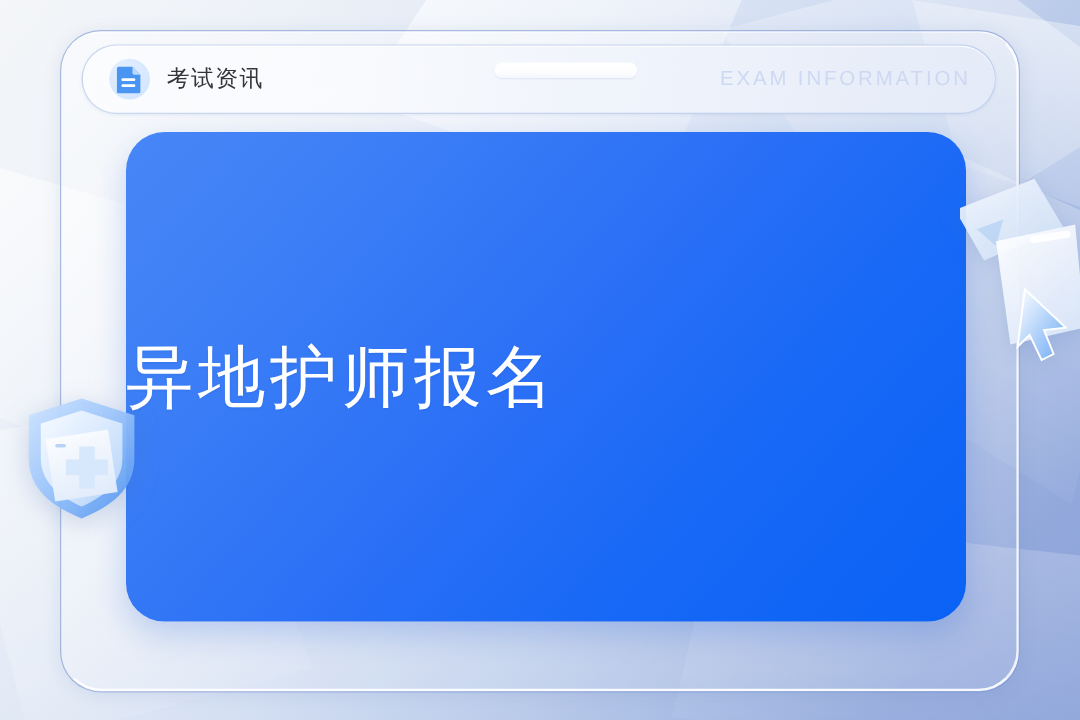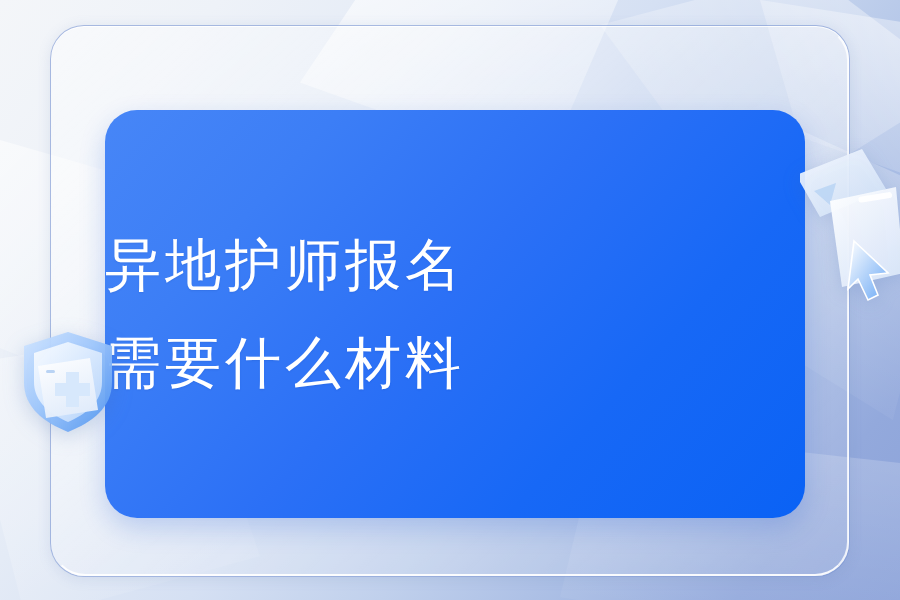--- a/index.html
+++ b/index.html
@@ -197,24 +197,40 @@
   <div class="facet facet-c"></div>
   <div class="facet facet-d"></div>
   <div class="facet facet-e"></div>
   <div class="facet facet-f"></div>
   <div class="facet facet-g"></div>
 
   <div id="frame">
     <div id="frame-sheen"></div>
   </div>
 
+  <div id="header">
+
+    <div id="doc-icon-wrap">
+      <svg width="22" height="24" viewBox="0 0 22 24" aria-hidden="true">
+        <path d="M2 1.6h11.4L20 8.2V22.4a1.6 1.6 0 0 1-1.6 1.6H2A1.6 1.6 0 0 1 .4 22.4V3.2A1.6 1.6 0 0 1 2 1.6z" fill="#4a95f2"></path>
+        <path d="M13.4 1.6 20 8.2h-5.2a1.4 1.4 0 0 1-1.4-1.4V1.6z" fill="#bcd9fb"></path>
+        <rect x="4.2" y="11.2" width="11.6" height="2.4" rx="1.2" fill="#ffffff"></rect>
+        <rect x="4.2" y="16.2" width="11.6" height="2.4" rx="1.2" fill="#ffffff"></rect>
+      </svg>
+    </div>
+
+    <div id="header-title">考试资讯</div>
+
+    <div id="notch"></div>
+
+    <div id="header-sub">EXAM INFORMATION</div>
+  </div>
 
   <div id="card">
     <div id="card-line-1">异地护师报名</div>
-    <div id="card-line-2">需要什么材料</div>
   </div>
 
   <svg id="shield" viewBox="0 0 104 120">
     <defs>
       <linearGradient id="shGrad" x1="0" y1="0" x2="1" y2="1">
         <stop offset="0" stop-color="#cfe4ff"></stop>
         <stop offset="0.45" stop-color="#9ec6fb"></stop>
         <stop offset="1" stop-color="#4f93ef"></stop>
       </linearGradient>
       <linearGradient id="shInner" x1="0" y1="0" x2="1" y2="1">

